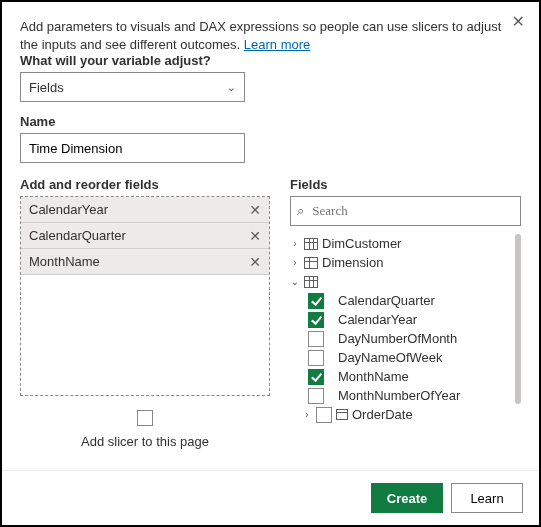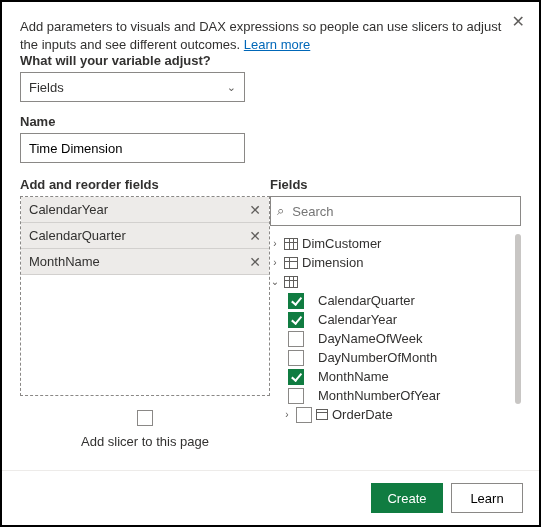--- a/index.html
+++ b/index.html
@@ -55,21 +55,21 @@
   .text-input {
     width: 225px;
     border: 1px solid #8a8886;
     height: 30px;
     padding: 12px 8px;
     font-size: 13px;
     font-family: inherit;
     display: block;
     margin-bottom: 14px;
   }
-  .columns { display: flex; }
+  .columns { display: flex; gap: 20px; }
   .col-left { width: 250px; }
   .col-right { flex: 1; min-width: 0; }
   .reorder-box {
     border: 1px dashed #8a8886;
     height: 200px;
     background: #fff;
     overflow: hidden;
   }
   .reorder-item {
     height: 26px;
@@ -114,21 +114,21 @@
     height: 30px;
     display: flex;
     align-items: center;
     padding: 0 6px;
     gap: 6px;
     margin-bottom: 8px;
   }
   .search-wrap input {
     border: none; outline: none;
     font-size: 13px;
-    font-family: Liberation Sans, sans-serif;
+    font-family: Liberation Serif, serif;
     flex: 1;
     color: #605e5c;
     background: transparent;
   }
   .tree-wrap {
     position: relative;
     height: 200px;
     overflow: hidden;
   }
   .tree {
@@ -199,21 +199,21 @@
     font-size: 13px;
     font-family: inherit;
     border: 1px solid #8a8886;
     background: #fff;
     cursor: pointer;
   }
   .btn.primary {
     background: #107c41;
     border-color: #107c41;
     color: #fff;
-    font-weight: 400;
+    font-weight: 700;
   }
   .sep {
     position: absolute;
     left: 0; right: 0;
     bottom: 54px;
     height: 1px;
     background: #edebe9;
   }
 </style>
 </head>
@@ -287,26 +287,26 @@
             <span>CalendarQuarter</span>
           </div>
           <div class="tree-row indent1">
             <span class="chk checked"></span>
             <span style="width:6px"></span>
             <span>CalendarYear</span>
           </div>
           <div class="tree-row indent1">
             <span class="chk"></span>
             <span style="width:6px"></span>
+            <span>DayNumberOfMonth</span>
+          </div>
+          <div class="tree-row indent1">
+            <span class="chk"></span>
+            <span style="width:6px"></span>
             <span>DayNameOfWeek</span>
-          </div>
-          <div class="tree-row indent1">
-            <span class="chk"></span>
-            <span style="width:6px"></span>
-            <span>DayNumberOfMonth</span>
           </div>
           <div class="tree-row indent1">
             <span class="chk checked"></span>
             <span style="width:6px"></span>
             <span>MonthName</span>
           </div>
           <div class="tree-row indent1">
             <span class="chk"></span>
             <span style="width:6px"></span>
             <span>MonthNumberOfYear</span>

